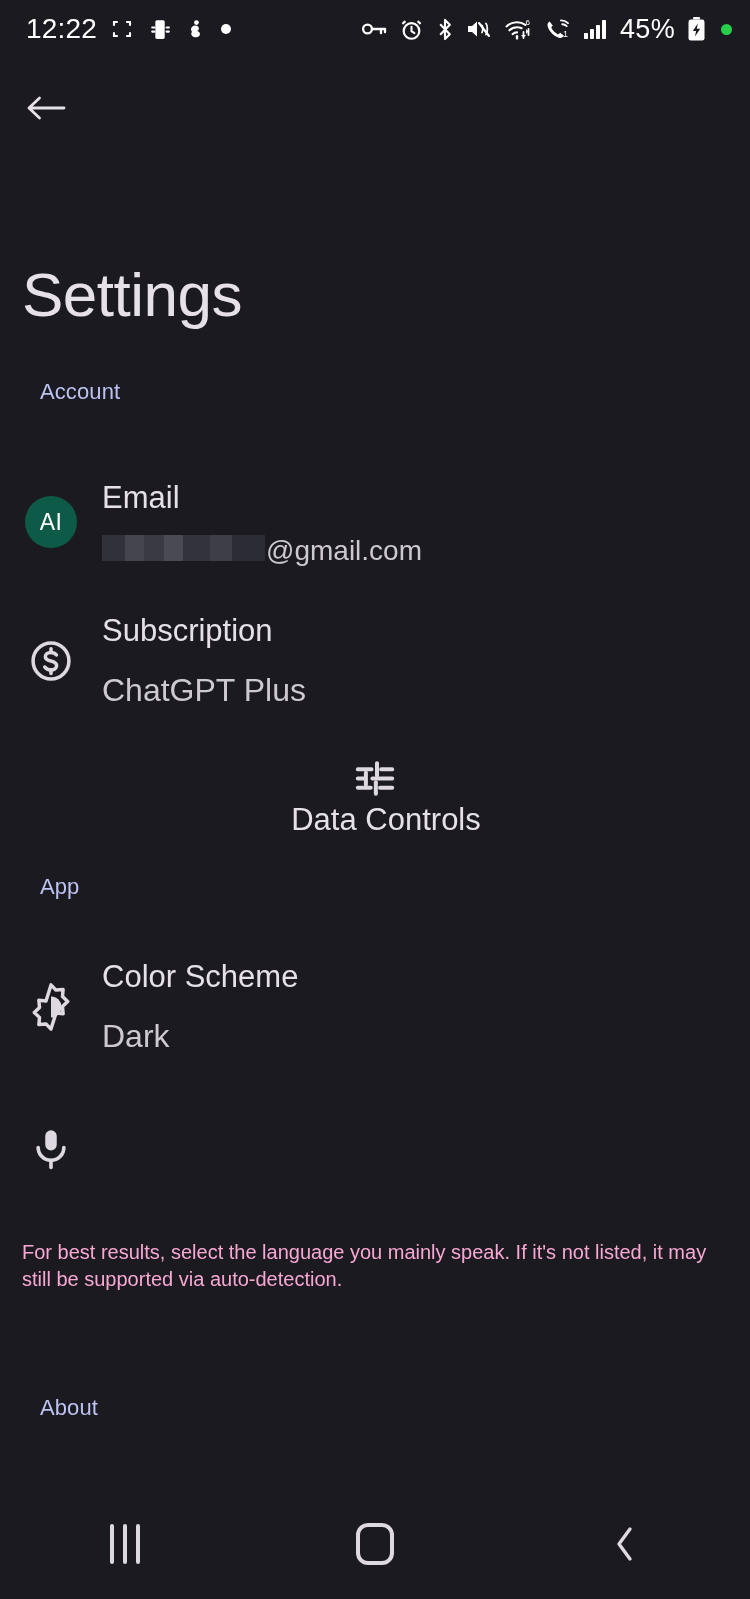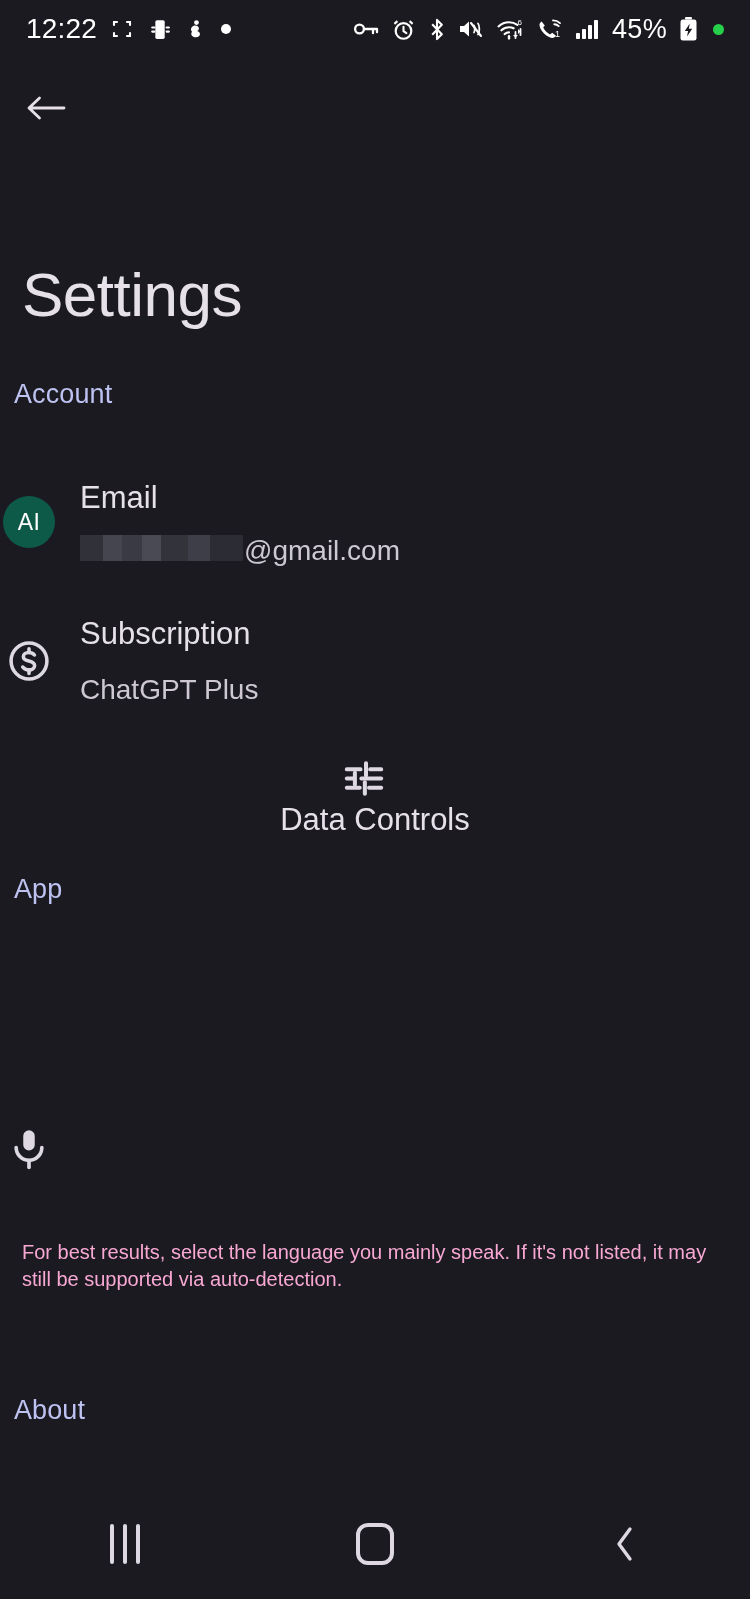--- a/index.html
+++ b/index.html
@@ -5,21 +5,21 @@
   * { margin:0; padding:0; box-sizing:border-box; }
   html,body{
     width:750px; height:1599px; background:#1a1a20; overflow:hidden;
     font-family:"Liberation Sans", sans-serif;
     -webkit-font-smoothing:antialiased;
   }
   .screen{ position:relative; width:750px; height:1599px; background:#1a1a20; }
 
   
   .statusbar{
-    position:absolute; top:0; left:0; right:8px; height:58px;
+    position:absolute; top:0; left:0; right:0; height:58px;
     display:flex; align-items:center; justify-content:space-between;
     padding:0 18px 0 26px; color:#ffffff;
   }
   .sb-left{ display:flex; align-items:center; gap:13px; }
   .sb-clock{ font-size:28px; letter-spacing:.2px; color:#fff; font-weight:400; }
   .sb-right{ display:flex; align-items:center; gap:11px; }
   .sb-ico{ display:inline-flex; align-items:center; justify-content:center; }
   .sb-batt{ font-size:27px; color:#fff; margin-right:1px; letter-spacing:.3px;}
   .dot-green{ width:11px; height:11px; border-radius:50%; background:#27d04a; display:inline-block; margin-left:4px;}
 
@@ -30,38 +30,38 @@
   }
 
   
   .page-title{
     position:absolute; left:22px; top:228px;
     font-size:62px; color:#e6e1e9; font-weight:400; letter-spacing:-.5px; line-height:1;margin-top:36px;
   }
 
   
   .section-header{
-    position:absolute; left:14px; color:#bdc2f0; font-size:27px; font-weight:400; letter-spacing:.1px;
+    position:absolute; left:40px; color:#bdc2f0; font-size:22px; font-weight:400; letter-spacing:.1px;
   }
   #sec-account{ top:379px; }
   #sec-app{ top:874px; }
   #sec-about{ top:1395px; }
 
   
   .row{
     position:absolute; left:0; right:0; display:flex; align-items:center;
-    cursor:pointer;
+    padding-left:22px; cursor:pointer;
   }
   .row-icon{
     width:58px; min-width:58px; height:58px;
     display:flex; align-items:center; justify-content:center; margin-right:22px;
   }
   .row-text{ display:flex; flex-direction:column; justify-content:center;gap:17px; }
   .row-title{ font-size:31px; color:#e6e1e9; line-height:1.22; font-weight:400; }
-  .row-sub{ font-size:28px; color:#cdc8d2; line-height:1.25; font-weight:400; margin-top:3px; }
+  .row-sub{ font-size:32px; color:#cdc8d2; line-height:1.25; font-weight:400; margin-top:3px; }
 
   #row-email{ top:483px; height:78px; }
   #row-subscription{ top:622px; height:78px; }
   #row-datacontrols{ top:755px; height:60px;flex-direction:column; }
   #row-colorscheme{ top:968px; height:78px; }
   #row-language{ top:1110px; height:78px; }
 
   .avatar{
     width:52px; height:52px; border-radius:50%; background:#0e5a48;
     display:flex; align-items:center; justify-content:center;
@@ -256,20 +256,32 @@
         <rect x="11.4" y="13.2" width="2.1" height="8" rx="1"></rect>
       </svg>
     </div>
     <div class="row-text">
       <div class="row-title">Data Controls</div>
     </div>
   </div>
 
   <div class="section-header" id="sec-app">App</div>
 
+  <div class="row" id="row-colorscheme">
+    <div class="row-icon">
+      <svg width="52" height="52" viewBox="0 0 24 24">
+        <path d="M12 1.8l2.3 2.4 3.3-.3-.3 3.3 2.4 2.3-2.4 2.3.3 3.3-3.3-.3L12 22.2l-2.3-2.4-3.3.3.3-3.3L4.3 14.5 6.7 12.2 6.4 8.9l3.3.3z" fill="none" stroke="#ddd8e1" stroke-width="1.6" stroke-linejoin="round"></path>
+        <path d="M12 7.1a4.9 4.9 0 0 1 0 9.8z" fill="#ddd8e1"></path>
+      </svg>
+    </div>
+    <div class="row-text">
+      <div class="row-title">Color Scheme</div>
+      <div class="row-sub">Dark</div>
+    </div>
+  </div>
 
   <div class="row" id="row-language">
     <div class="row-icon">
       <svg width="46" height="48" viewBox="0 0 24 24" fill="none" stroke="#ddd8e1" stroke-width="1.9" stroke-linecap="round">
         <rect x="9" y="2.2" width="6" height="10.6" rx="3" fill="#ddd8e1" stroke="none"></rect>
         <path d="M5.3 11.2a6.7 6.7 0 0 0 13.4 0"></path>
         <path d="M12 18v3.6"></path>
       </svg>
     </div>
   </div>

